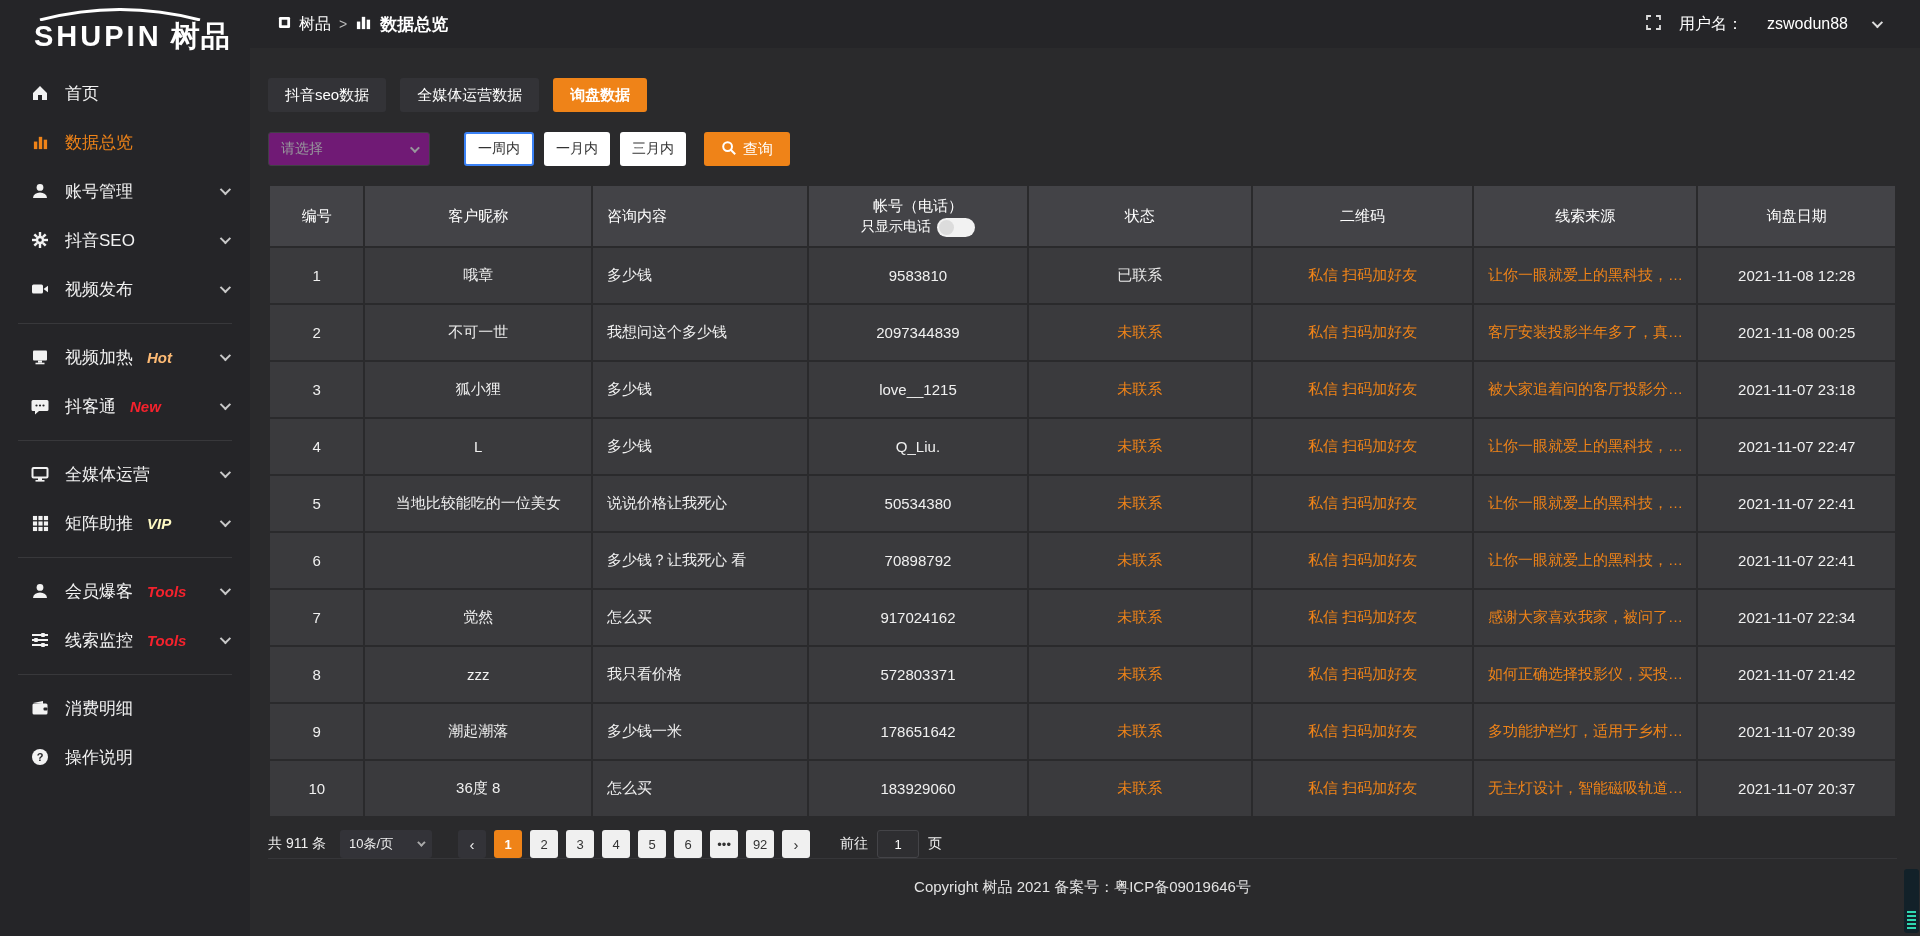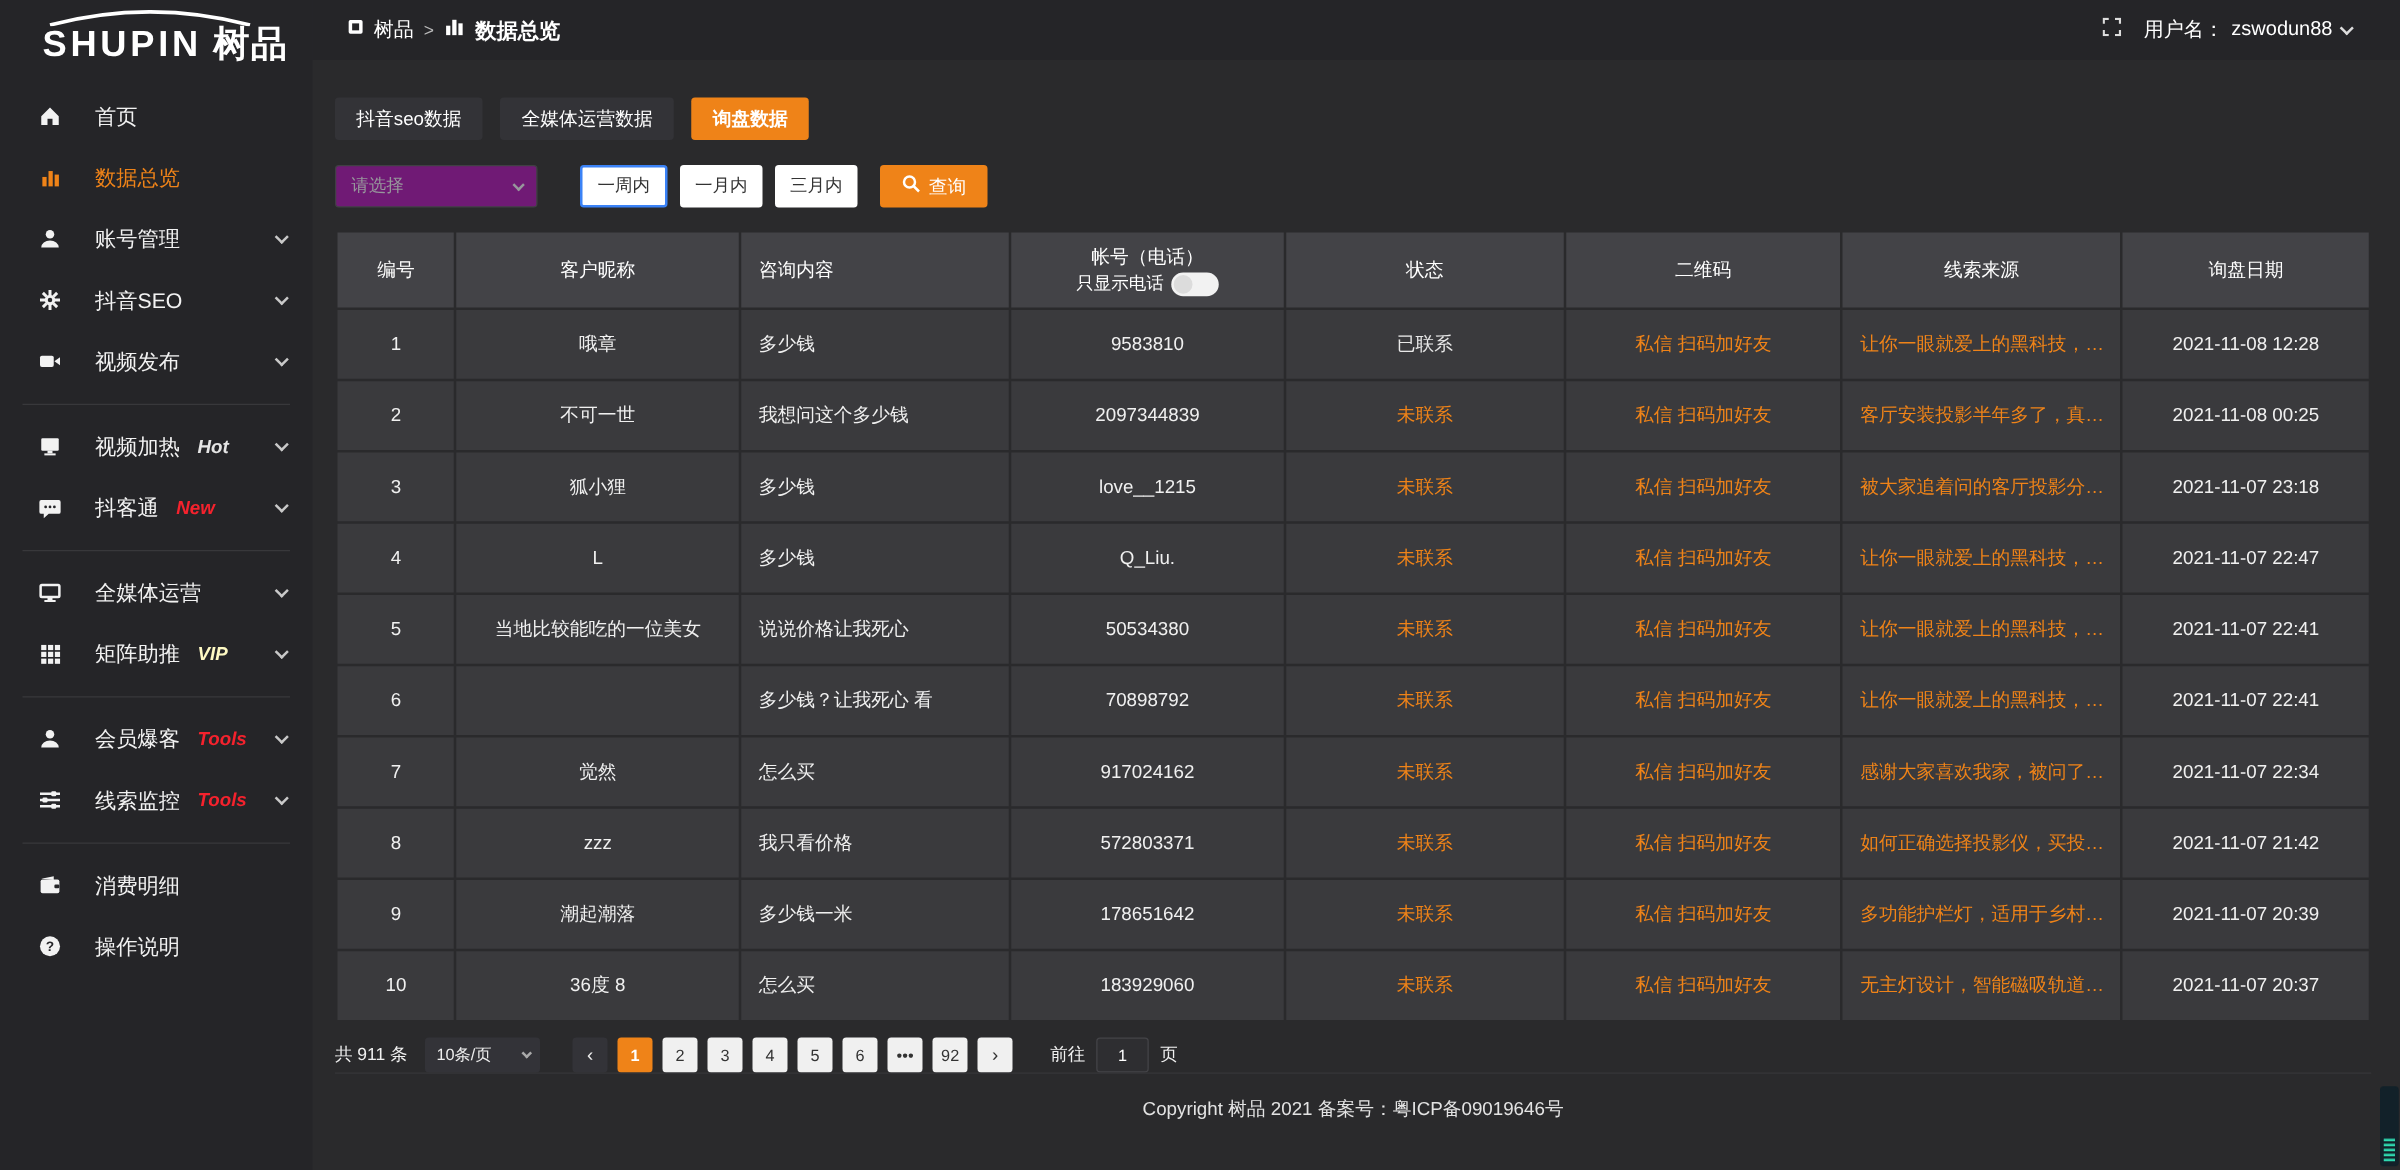--- a/index.html
+++ b/index.html
@@ -9,33 +9,33 @@
   
   .sidebar { position:absolute; left:0; top:0; width:250px; height:936px; background:#252528; z-index:2; }
   .logo { padding:8px 0 4px 34px; }
   .logo-arc { display:block; margin-left:2px; }
   .logo-text { font-size:29px; font-weight:bold; color:#fff; letter-spacing:1px; line-height:1.1; white-space:nowrap; }
   .logo-en { letter-spacing:3px; }
   .menu { margin-top:12px; }
   .mi { display:flex; align-items:center; height:49px; padding:0 22px 0 30px; font-size:17px; color:#f2f2f2; cursor:pointer; }
   .mi .ic { width:20px; height:18px; display:flex; align-items:center; justify-content:center; }
   .mi .ic svg { display:block; }
-  .mi .lbl { margin-left:26px; }
+  .mi .lbl { margin-left:15px; }
   .mi .badge { margin-left:14px; font-size:15px; font-weight:bold; font-style:italic; }
   .mi .chev { margin-left:auto; width:8px; height:8px; border-right:2px solid #c9c9c9; border-bottom:2px solid #c9c9c9; transform:rotate(45deg) translateY(-2px); }
   .mi.active { color:#ef8318; }
   .mdiv { border:none; border-top:1px solid #38383b; margin:9px 18px; }
 
   
   .tophead { position:absolute; left:250px; top:0; right:0; height:48px; background:#252528; display:flex; align-items:center; padding:0 40px 0 28px; }
   .crumb { display:flex; align-items:center; gap:8px; font-size:16px; color:#fff; }
   .crumb .sep { color:#bbb; font-size:14px; }
   .crumb .c2 { font-weight:bold; font-size:17px; }
   .tophead-right { margin-left:auto; display:flex; align-items:center; gap:18px; }
-  .username { font-size:16px; color:#fff; display:flex; align-items:center; gap:6px; cursor:pointer; }
+  .username { font-size:16px; color:#fff; display:flex; align-items:center; gap:24px; cursor:pointer; }
   .username .chev { width:8px; height:8px; border-right:2px solid #ddd; border-bottom:2px solid #ddd; transform:rotate(45deg) translateY(-2px); }
 
   
   .content { position:absolute; left:250px; top:48px; right:0; bottom:0; background:#2a2a2c; padding:0 23px 0 18px; display:flex; flex-direction:column; }
   .tabs { margin-top:30px; display:flex; gap:14px; }
   .tab { height:34px; padding:0 17px; font-size:15px; color:#fff; background:#333337; border:none; border-radius:3px; cursor:pointer; font-family:inherit; }
   .tab.active { background:#ef8318; font-weight:bold; }
 
   .filters { margin-top:20px; display:flex; align-items:center; }
   .select { width:162px; height:34px; background:#701a75; border:1px solid #404044; border-radius:3px; display:flex; align-items:center; padding:0 12px; font-size:14px; color:#97979c; cursor:pointer; }
@@ -175,21 +175,21 @@
       <div>
         <div class="mi">
           <span class="ic">
             <svg width="18" height="18" viewBox="0 0 18 18">
               <rect x="2" y="2.5" width="14" height="10" rx="1" fill="currentColor"></rect>
               <rect x="7" y="12.5" width="4" height="2.2" fill="currentColor"></rect>
               <rect x="4.5" y="14.7" width="9" height="1.6" fill="currentColor"></rect>
             </svg>
           </span>
           <span class="lbl">视频加热</span>
-          <span class="badge" style="color: #e5e5e5; text-align: center;">Hot</span>
+          <span class="badge" style="color: #fdba74; text-align: center;">Hot</span>
           <span class="chev"></span>
         </div>
 
       </div>
 
       <div>
         <div class="mi">
           <span class="ic">
             <svg width="18" height="17" viewBox="0 0 18 17">
               <path d="M2 2 h14 a1.5 1.5 0 0 1 1.5 1.5 v8 a1.5 1.5 0 0 1 -1.5 1.5 h-8 l-4 3.5 v-3.5 h-2 a1.5 1.5 0 0 1 -1.5 -1.5 v-8 A1.5 1.5 0 0 1 2 2 Z" fill="currentColor"></path>

